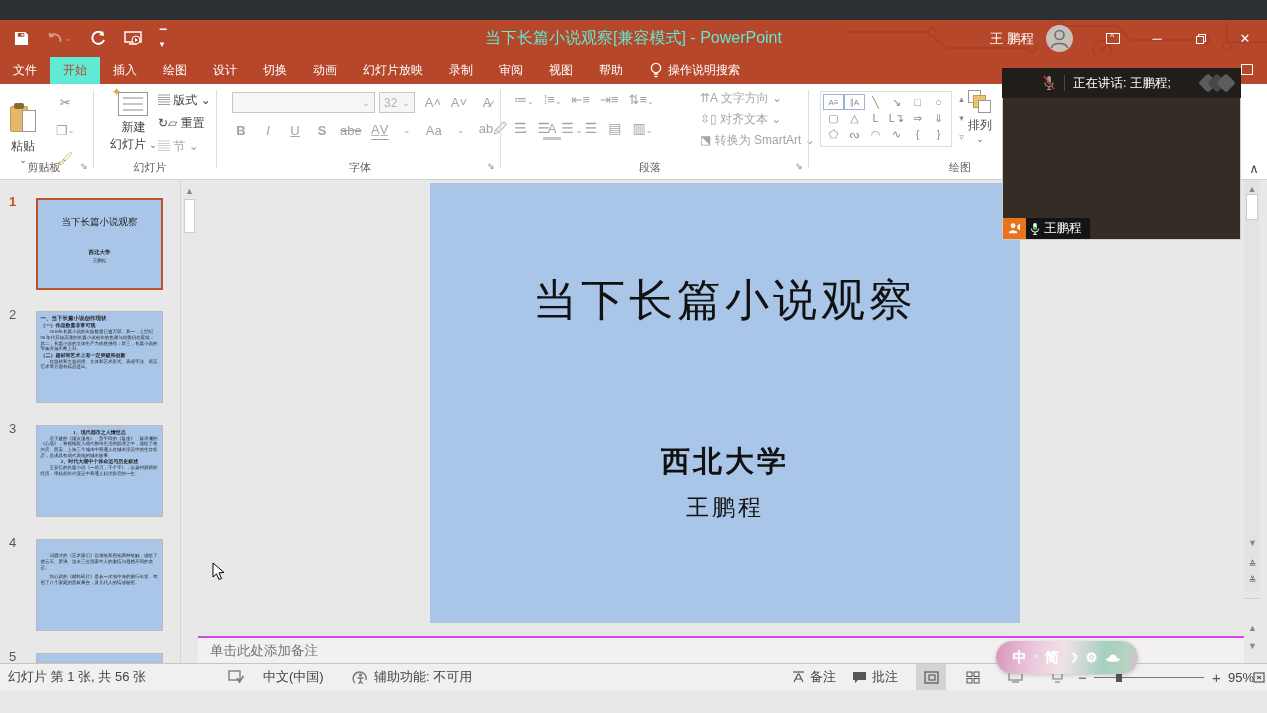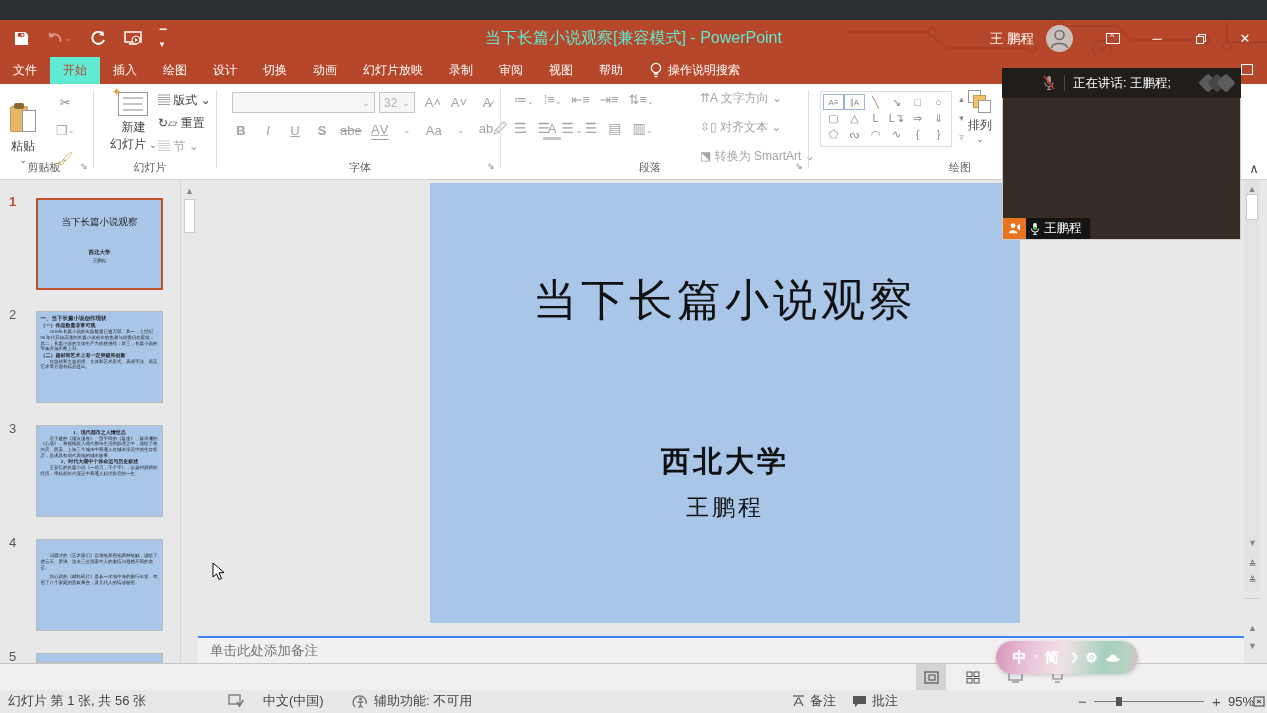--- a/index.html
+++ b/index.html
@@ -77,34 +77,34 @@
 
   
   .canvas { position:absolute; left:198px; top:180px; width:1046px; height:453px; background:#E8E8E8; }
   .slide { position:absolute; left:430px; top:183px; width:590px; height:440px; background:#A9C6E9;
            font-family:"Liberation Serif", serif; color:#111; text-align:center; }
   .slide-title { margin-top:88px; font-size:44px; letter-spacing:4px; }
   .slide-org { margin-top:112px; font-size:29px; font-weight:bold; letter-spacing:3px; }
   .slide-author { margin-top:10px; font-size:23px; letter-spacing:3px; }
 
   .notes-bar { position:absolute; left:198px; top:636px; width:1046px; height:27px; background:#F2F1F0;
-               border-top:2px solid #3b82f6; display:flex; align-items:center; padding-left:12px;
+               border-top:2px solid #d946ef; display:flex; align-items:center; padding-left:12px;
                font-size:13.5px; color:#767472; }
 
   
   .right-col { position:absolute; left:1244px; top:180px; width:23px; height:483px; background:#E8E8E8; }
   .collapse-chv { position:absolute; left:1245px; top:161px; width:18px; height:16px; color:#444;
                   font-size:13px; text-align:center; }
   .vtrack { position:absolute; left:0; top:0; width:16px; height:412px; background:#E4E3E2; }
   .vthumb { position:absolute; left:2px; top:14px; width:12px; height:26px; background:#fff; border:1px solid #cfcdcb; }
 
   
   .status-bar { position:absolute; left:0; top:663px; width:1267px; height:27px; background:#F0F0F0;
                 border-top:1px solid #C8C6C4; font-size:13px; color:#444; }
-  .sb-item { position:absolute; top:0; height:26px; display:flex; align-items:center; gap:5px;margin-top:24px; }
+  .sb-item { position:absolute; top:0; height:26px; display:flex; align-items:center; gap:5px; }
   .viewbtn { width:30px; height:26px; display:flex; align-items:center; justify-content:center; }
   .viewbtn.sel { background:#D5D3D1; }
   .zoom-track { width:110px; height:1px; background:#777; position:relative; }
   .zoom-handle { position:absolute; left:-44px; top:-4px; width:6px; height:9px; background:#555; }
 
   
   .taskbar { position:absolute; left:0; top:690px; width:1267px; height:23px; background:#060606;
              border-top:2px solid #31361B; display:flex; align-items:center; color:#fff; font-size:13px; }
   .tb-tile { width:23px; height:21px; background:#E8731F; display:flex; align-items:center; justify-content:center; }
 
@@ -301,21 +301,21 @@
       <span>⇅≡<i style="font-size:8px;font-style:normal;">⌄</i></span>
     </div>
     <div style="position:absolute;left:514px;top:36px;display:flex;gap:11px;color:#A6A4A2;font-size:14px;">
       <span>☰</span>
       <span>☰</span>
       <span>☰</span>
       <span>☰</span>
       <span>▤</span>
       <span>▥<i style="font-size:8px;font-style:normal;">⌄</i></span>
     </div>
-    <div style="position:absolute;left:700px;top:6px;display:flex;flex-direction:column;gap:12px;font-size:12px;color:#A6A4A2;">
+    <div style="position:absolute;left:700px;top:6px;display:flex;flex-direction:column;gap:4px;font-size:12px;color:#A6A4A2;">
       <span>⇈A <span>文字方向</span> ⌄</span>
       <span>⇳▯ <span>对齐文本</span> ⌄</span>
       <span>⬔ <span>转换为 SmartArt</span> ⌄</span>
     </div>
     <div class="glabel" style="left:620px;width:60px;">段落</div>
     <div class="launcher" style="left:795px;">⇘</div>
     <div class="gsep" style="left:808px;"></div>
 
     <div style="position:absolute;left:820px;top:7px;width:132px;height:56px;border:1px solid #E1DFDD;padding:2px;">
       <div style="display:flex;">

